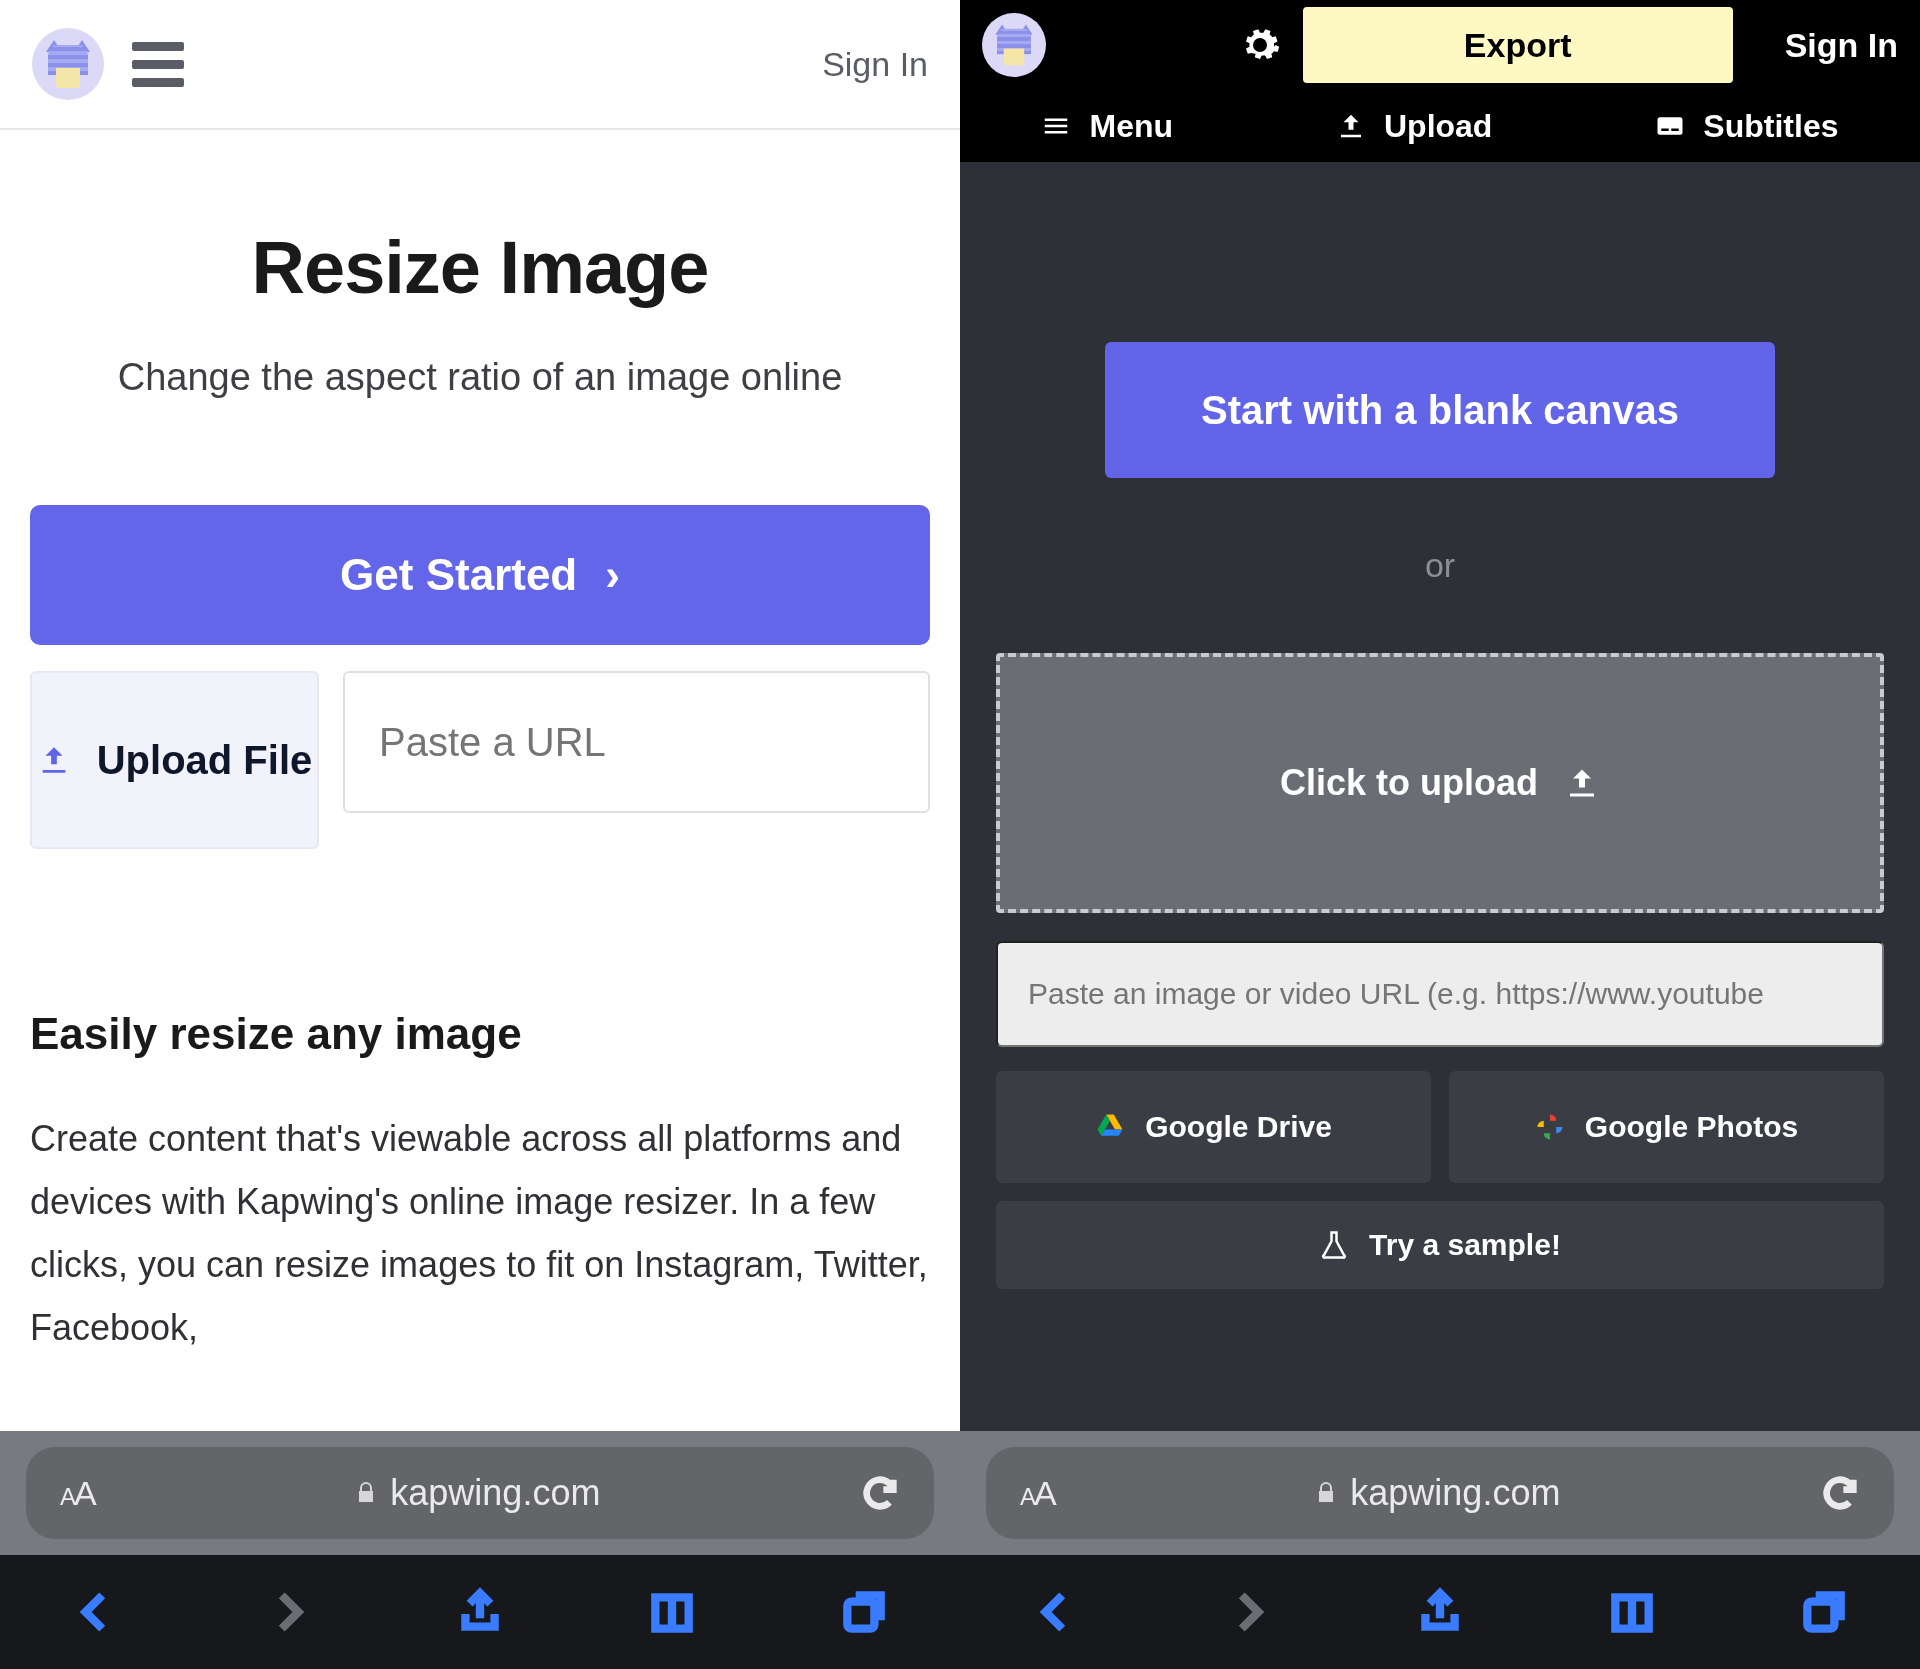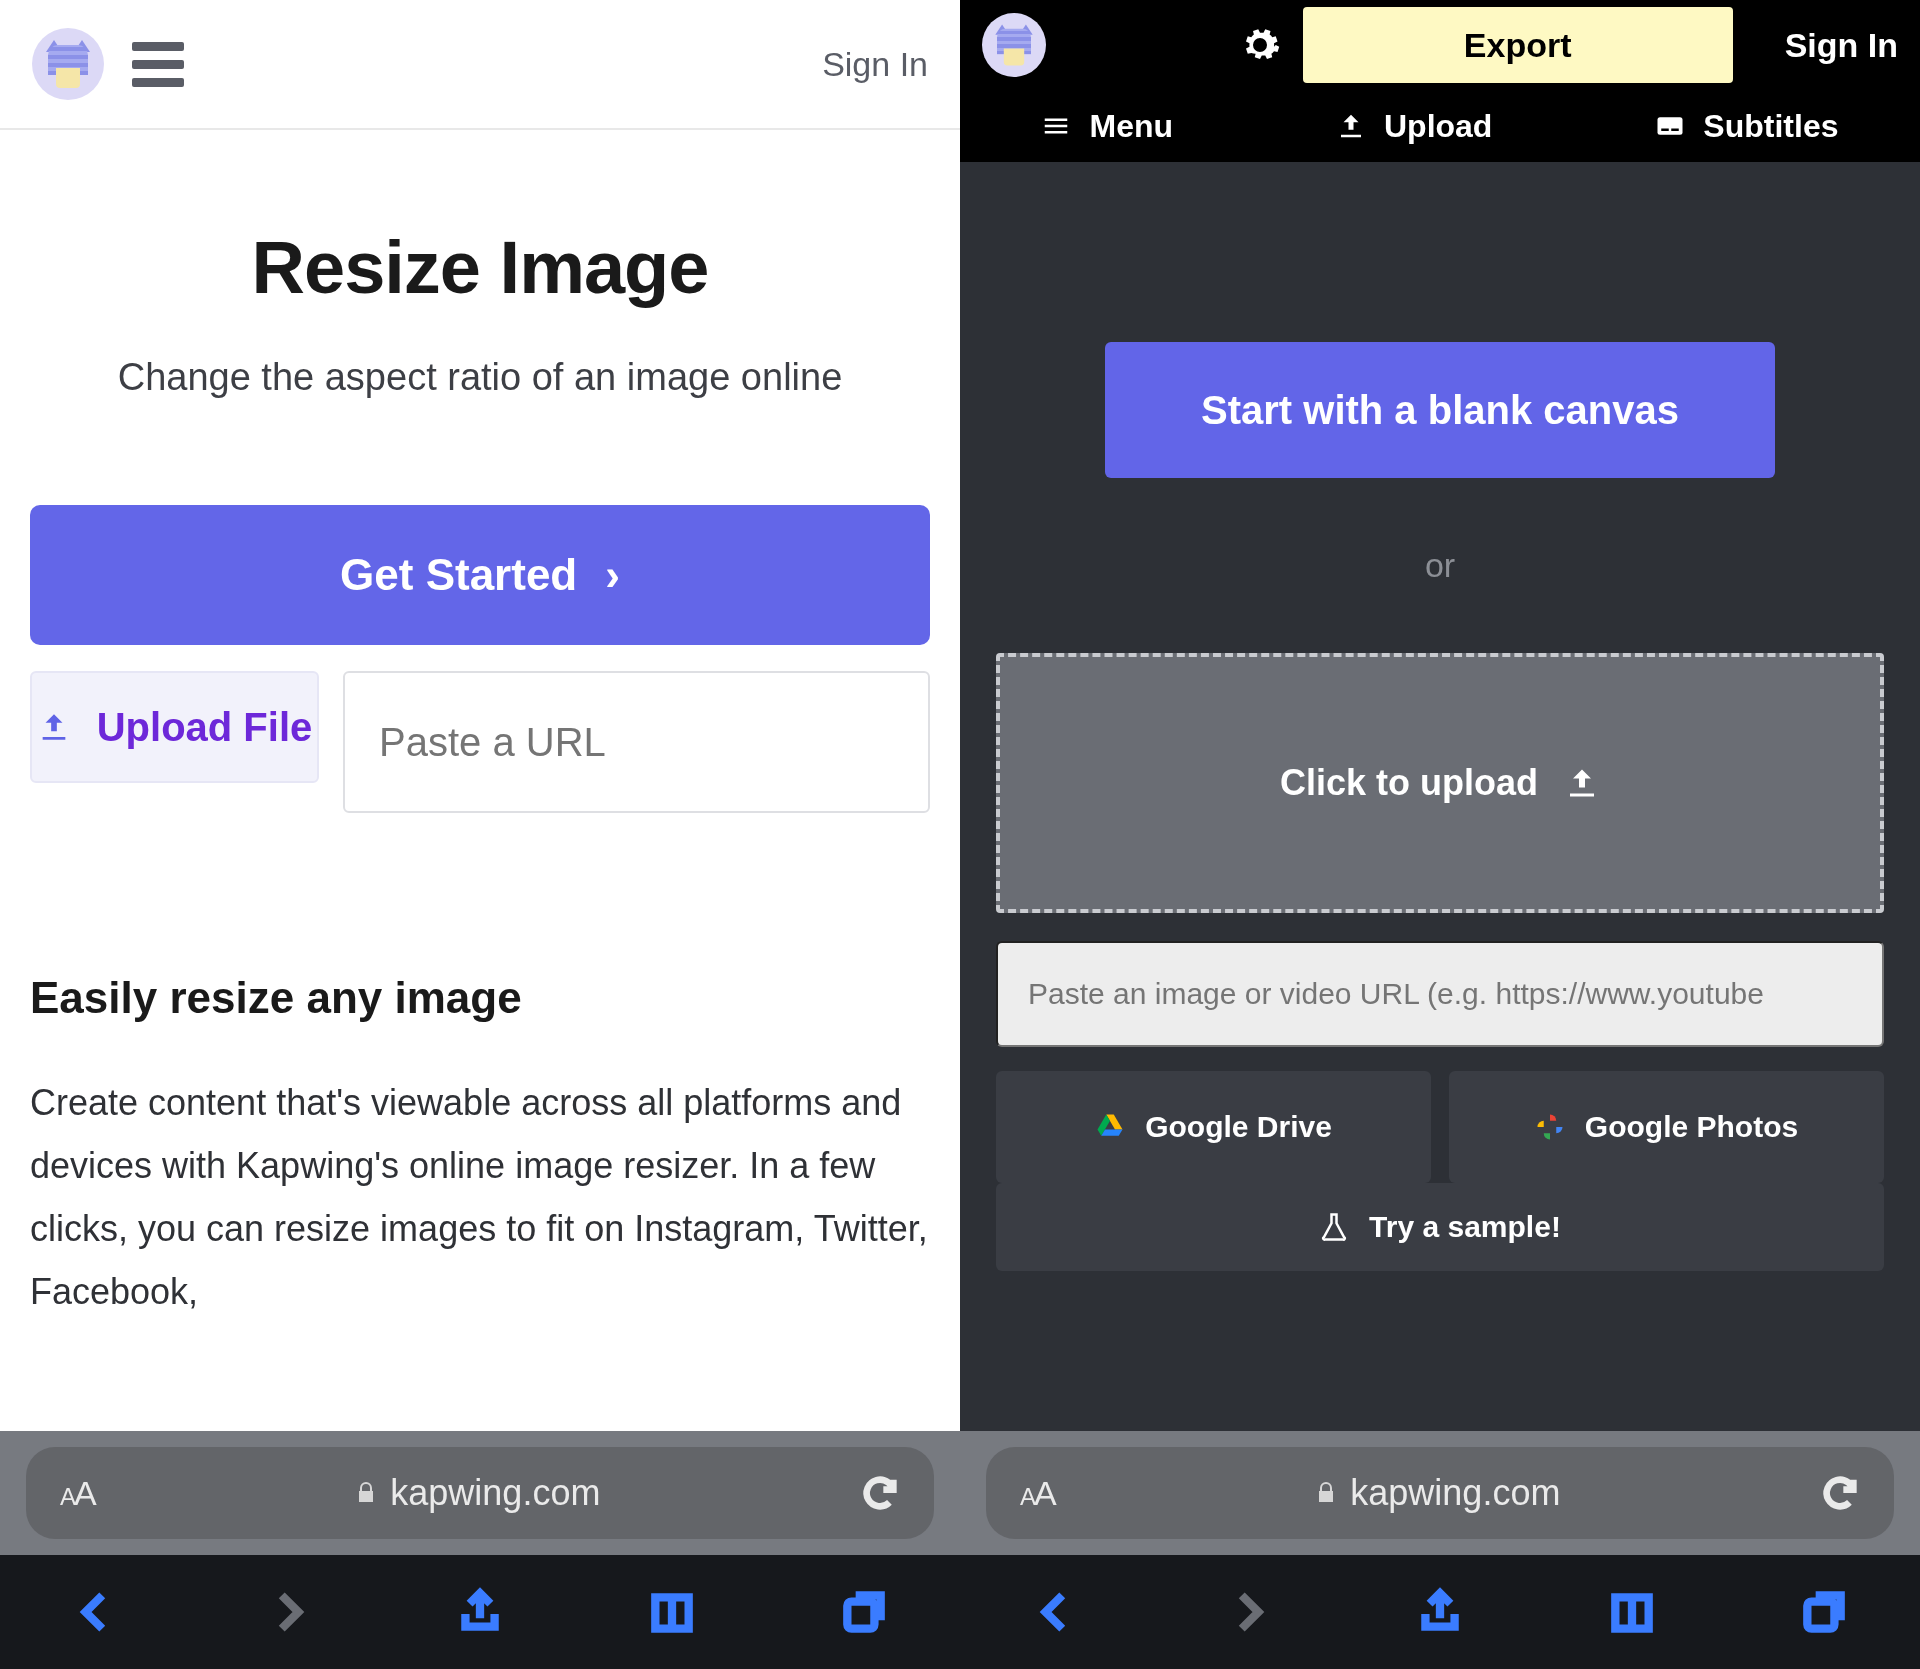--- a/index.html
+++ b/index.html
@@ -20,21 +20,21 @@
   .hamburger { display: flex; flex-direction: column; gap: 9px; cursor: pointer; }
   .hamburger span { display: block; width: 52px; height: 9px; background: #5a5d66; border-radius: 2px; }
   .l-signin { font-size: 34px; color: #5a5d66; font-weight: 500; }
 
   .l-main { flex: 1; padding: 95px 30px 0 30px; overflow: hidden; }
   .l-title { font-size: 74px; font-weight: 800; text-align: center; color: #1a1a1a; letter-spacing: -1px; }
   .l-sub { font-size: 38px; color: #3d3f45; text-align: center; margin-top: 40px; line-height: 1.45; padding: 0 20px; }
   .l-btn-primary { margin-top: 100px; height: 140px; background: #6366e8; border-radius: 10px; color: #fff; font-size: 44px; font-weight: 700; display: flex; align-items: center; justify-content: center; gap: 28px; cursor: pointer; }
   .chevr { font-size: 44px; font-weight: 800; }
   .l-row { display: flex; gap: 24px; margin-top: 26px; }
-  .l-upload { flex: 1; height: 112px; background: #f2f2fb; border: 2px solid #e6e6f5; border-radius: 6px; display: flex; align-items: center; justify-content: center; gap: 26px; color: #6d28d9; font-size: 40px; font-weight: 800; cursor: pointer; }
+  .l-upload { flex: 1; height: 178px; background: #f2f2fb; border: 2px solid #e6e6f5; border-radius: 6px; display: flex; align-items: center; justify-content: center; gap: 26px; color: #0f172a; font-size: 40px; font-weight: 800; cursor: pointer; }
   .l-url { flex: 1; height: 142px; border: 2px solid #dedfe3; border-radius: 6px; display: flex; align-items: center; padding: 0 34px; color: #a8aab0; font-size: 40px; }
   .l-h2 { font-size: 44px; font-weight: 800; margin-top: 160px; color: #1a1a1a; }
   .l-body { font-size: 36px; line-height: 1.75; color: #2f3136; margin-top: 48px; }
 
   
   .r-top { background: #000; color: #fff; }
   .r-top1 { height: 90px; display: flex; align-items: center; padding: 0 22px; gap: 22px; }
   .r-avatar { width: 64px; height: 64px; border-radius: 50%; background: #dcd9f6; display: flex; align-items: center; justify-content: center; overflow:hidden;}
   .r-spacer { flex: 1; }
   .gear { width: 42px; height: 42px; fill: #fff; cursor: pointer; }
@@ -44,21 +44,21 @@
   .r-tab { display: flex; align-items: center; gap: 18px; cursor: pointer; }
   .r-tab svg { width: 30px; height: 30px; fill: #fff; }
 
   .r-main { flex: 1; display: flex; flex-direction: column; align-items: center; padding: 180px 36px 0 36px; }
   .r-blank { width: 670px; height: 136px; background: #6265e8; border-radius: 6px; color: #fff; font-size: 40px; font-weight: 700; display: flex; align-items: center; justify-content: center; cursor: pointer; }
   .r-or { color: #8c8f96; font-size: 34px; margin: 68px 0; }
   .r-drop { width: 100%; height: 260px; border: 4px dashed #c9cbd0; border-radius: 4px; background: #6a6d74; display: flex; align-items: center; justify-content: center; gap: 26px; color: #fff; font-size: 36px; font-weight: 700; cursor: pointer; }
   .r-url { width: 100%; height: 106px; background: #ededed; border-radius: 6px; display: flex; align-items: center; padding: 0 30px; color: #6c6e74; font-size: 30px; margin-top: 28px; overflow: hidden; white-space: nowrap; }
   .r-btnrow { display: flex; gap: 18px; width: 100%; margin-top: 24px; }
   .r-srcbtn { flex: 1; height: 112px; background: #3a3d44; border-radius: 6px; color: #fff; font-size: 30px; font-weight: 700; display: flex; align-items: center; justify-content: center; gap: 20px; cursor: pointer; }
-  .r-sample { width: 100%; height: 88px; background: #3a3d44; border-radius: 6px; color: #fff; font-size: 30px; font-weight: 700; display: flex; align-items: center; justify-content: center; gap: 20px; cursor: pointer; }
+  .r-sample { width: 100%; height: 88px; background: #3a3d44; border-radius: 6px; color: #fff; font-size: 30px; font-weight: 700; display: flex; align-items: center; justify-content: center; gap: 20px; cursor: pointer; margin-top: 18px; }
   .gico { width: 30px; height: 30px; }
 
   
   .bbar { position: absolute; left: 0; right: 0; bottom: 0; }
   .addr { height: 124px; background: #777a80; display: flex; align-items: center; padding: 0 26px; }
   .addr-pill { flex: 1; height: 92px; background: #636569; border-radius: 29px; display: flex; align-items: center; padding: 0 34px; color: #eaeaea; font-size: 36px; }
   .aa { font-size: 34px; letter-spacing: -2px; }
   .aa .sm { font-size: 24px; }
   .addr-center { flex: 1; text-align: center; display: flex; align-items: center; justify-content: center; gap: 12px; }
   .lock { width: 24px; height: 24px; fill: #d6d6d6; }

